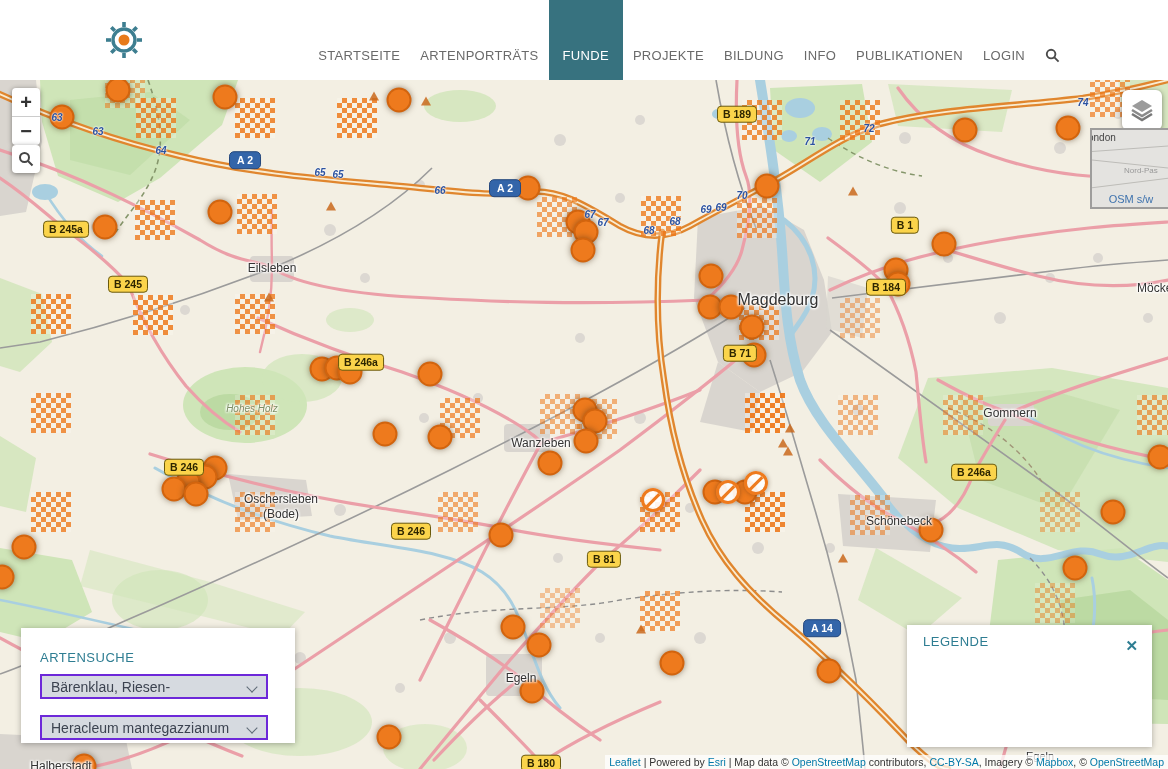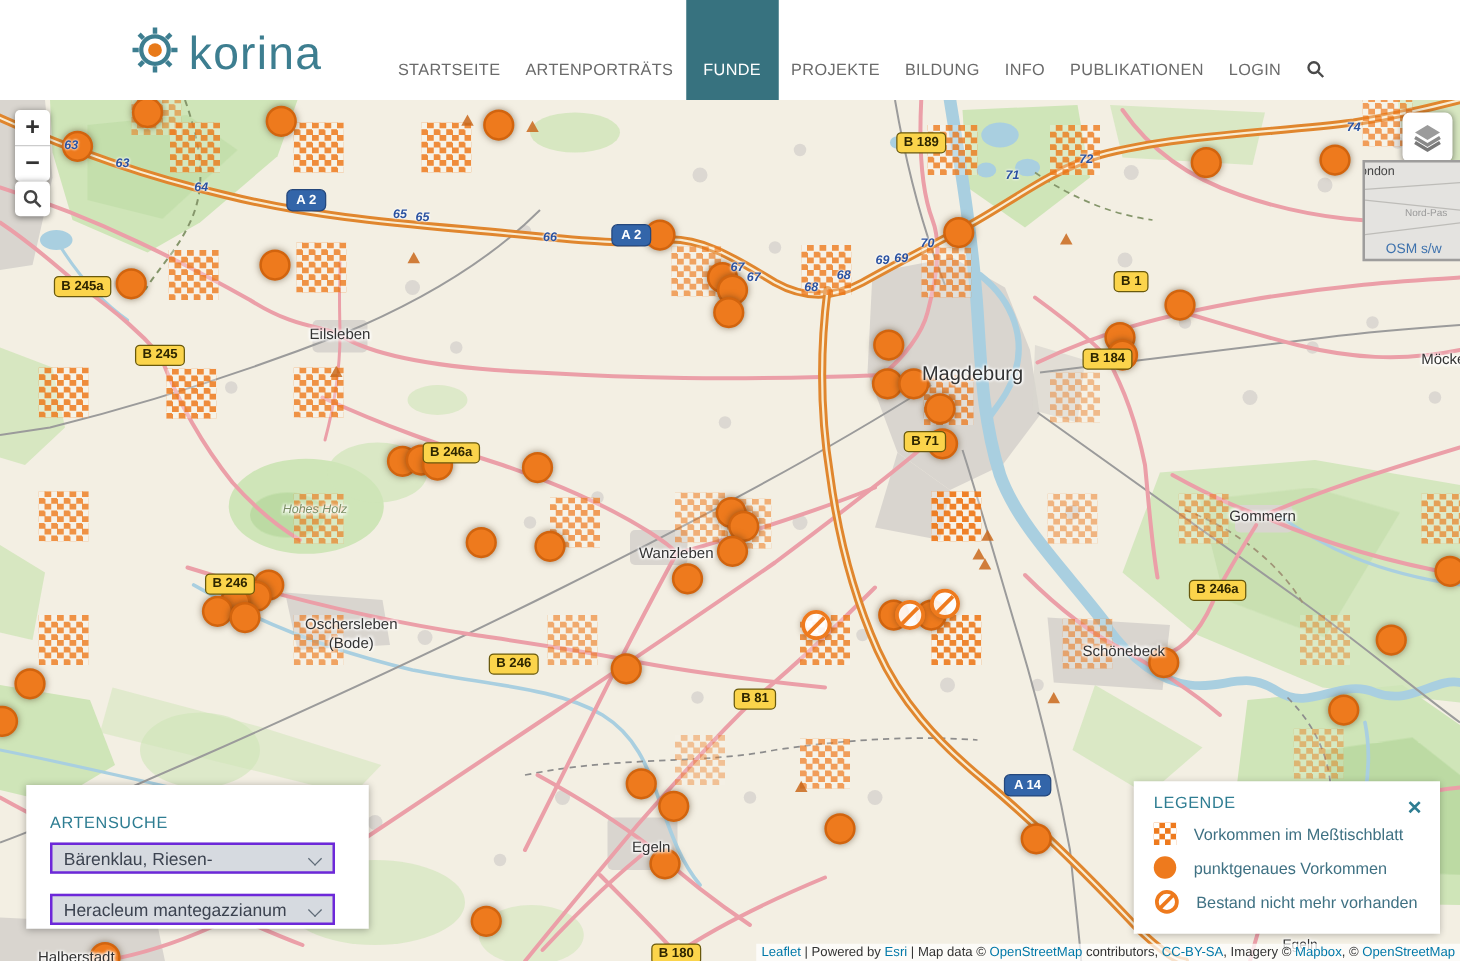--- a/index.html
+++ b/index.html
@@ -101,21 +101,20 @@
               <line x1="33" y1="20" x2="38" y2="20"></line>
             <line x1="7.3" y1="7.3" x2="10.8" y2="10.8"></line>
               <line x1="29.2" y1="29.2" x2="32.7" y2="32.7"></line>
             <line x1="7.3" y1="32.7" x2="10.8" y2="29.2"></line>
               <line x1="29.2" y1="10.8" x2="32.7" y2="7.3"></line>
           </g>
         </g>
         <circle cx="20" cy="20" r="5.5" fill="#e87a1a"></circle>
       </svg>
     </span>
-    <span id="logo-text">korina</span>
   </div>
   <div id="nav">
 
   <div class="nav-item">STARTSEITE</div>
       <div class="nav-item">ARTENPORTRÄTS</div>
       <div class="nav-item active">FUNDE</div>
       <div class="nav-item">PROJEKTE</div>
       <div class="nav-item">BILDUNG</div>
       <div class="nav-item">INFO</div>
       <div class="nav-item">PUBLIKATIONEN</div>
@@ -465,30 +464,16 @@
     </div>
     <div id="select-latin" class="select">
       <span>Heracleum mantegazzianum</span>
       <span class="chev"></span>
     </div>
   </div>
 
   <div id="legend-panel" class="panel">
     <div class="panel-title">LEGENDE</div>
     <div id="legend-close">✕</div>
-    <div id="legend-items">
-        <div class="legend-row">
-          <div class="li-grid"></div>
-          <span class="legend-label">Vorkommen im Meßtischblatt</span>
-        </div>
-        <div class="legend-row">
-          <div class="li-circle"></div>
-          <span class="legend-label">punktgenaues Vorkommen</span>
-        </div>
-        <div class="legend-row">
-          <div class="li-gone"></div>
-          <span class="legend-label">Bestand nicht mehr vorhanden</span>
-        </div>
-      </div>
   </div>
 
   <div id="attribution"><span class="link">Leaflet</span><span class=""> | Powered by </span><span class="link">Esri</span><span class=""> | Map data © </span><span class="link">OpenStreetMap</span><span class=""> contributors, </span><span class="link">CC-BY-SA</span><span class="">, Imagery © </span><span class="link">Mapbox</span><span class="">, © </span><span class="link">OpenStreetMap</span></div>
 </div>
 
 </body></html>

